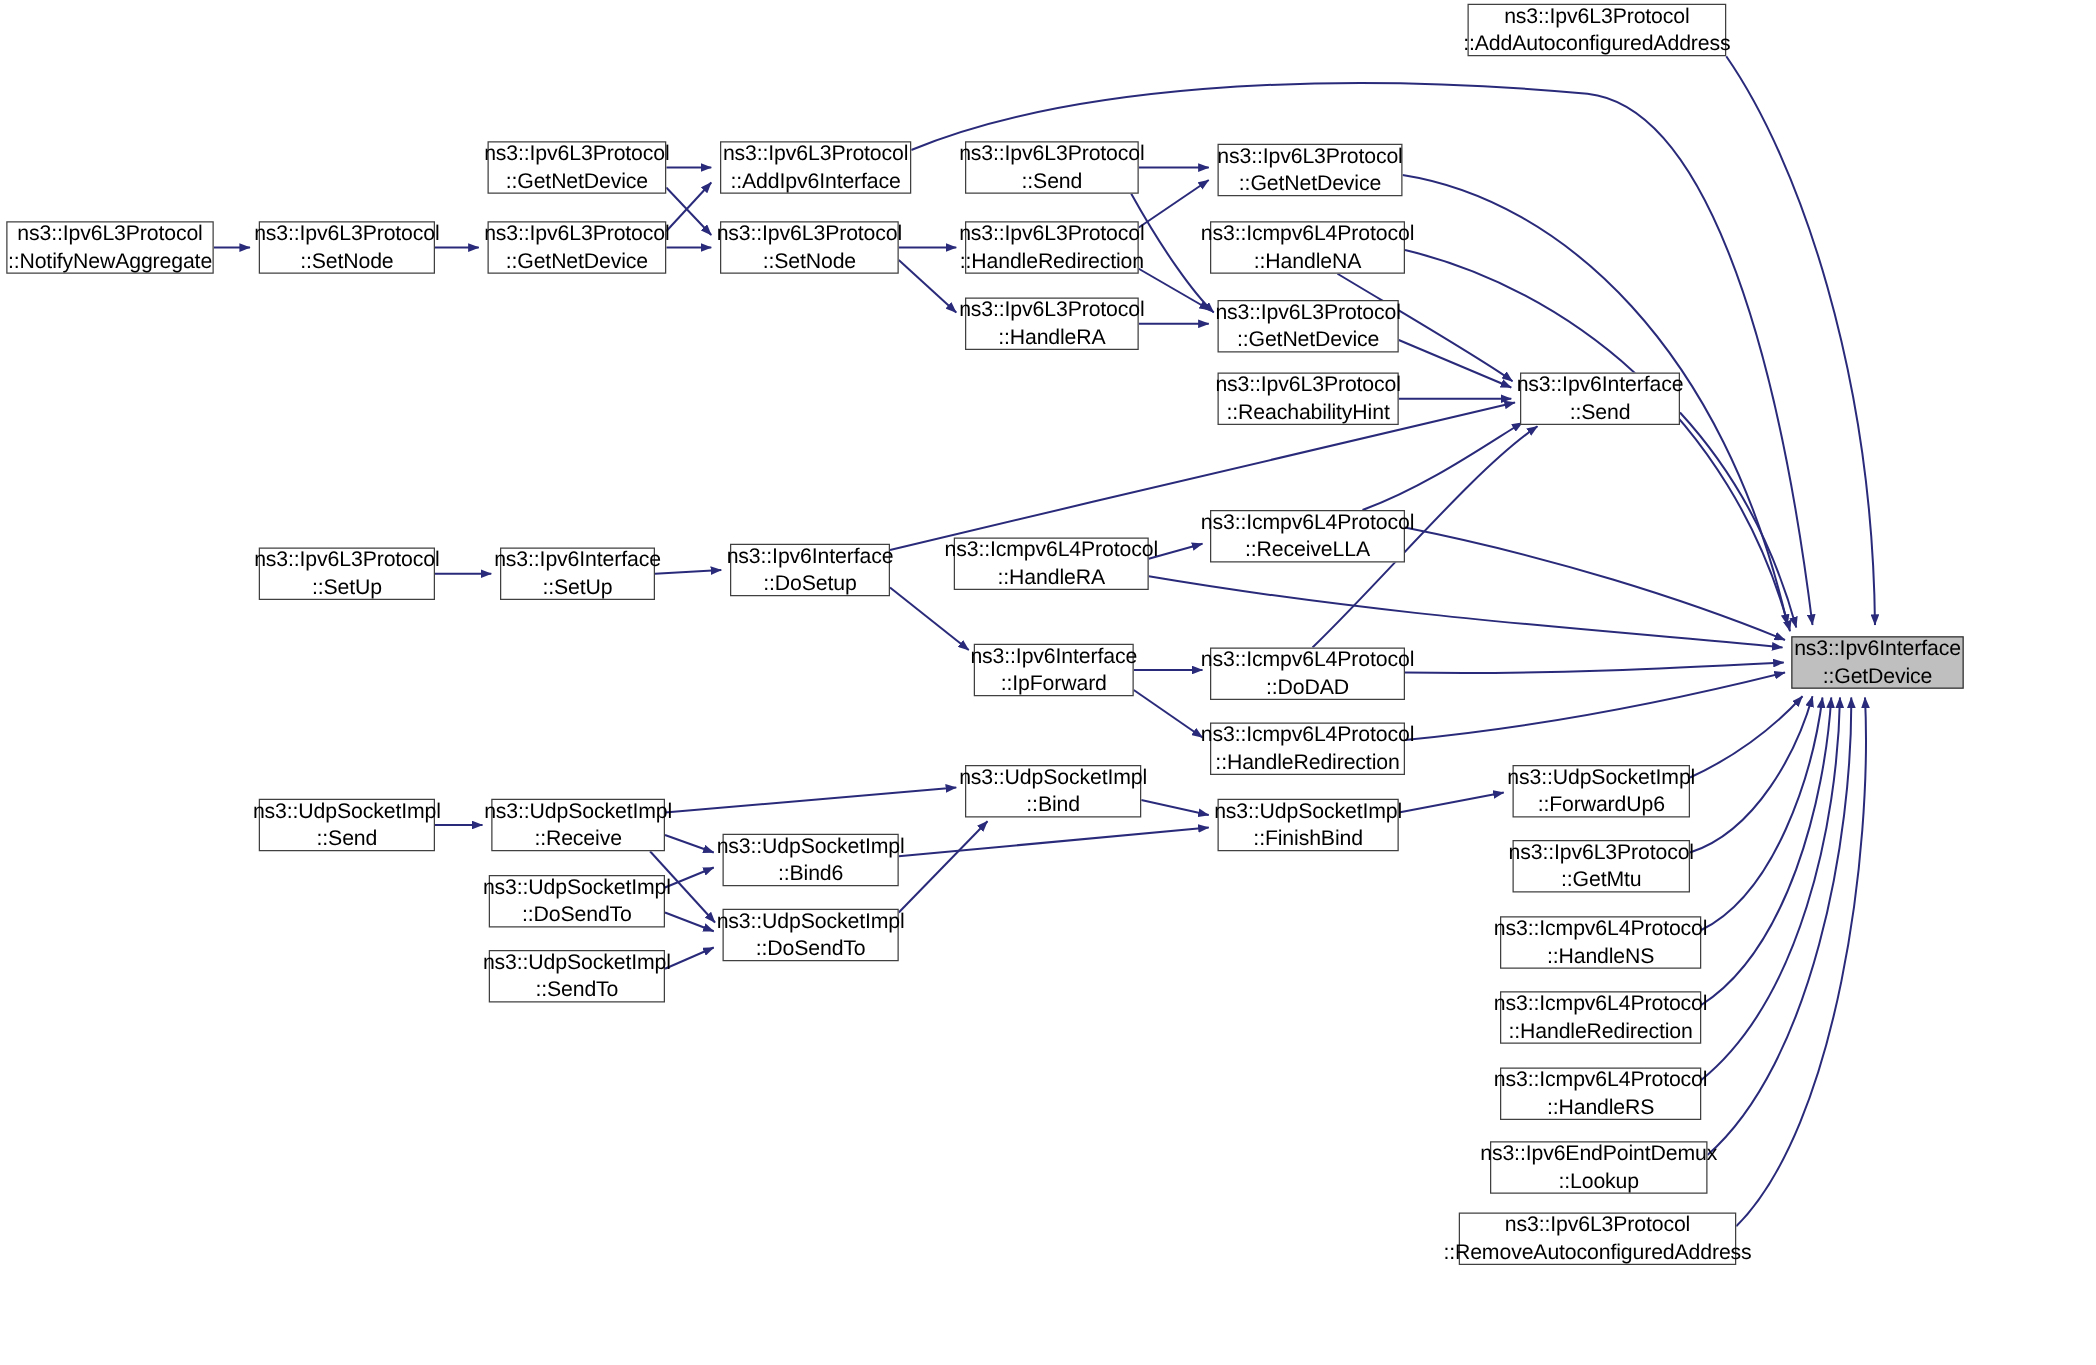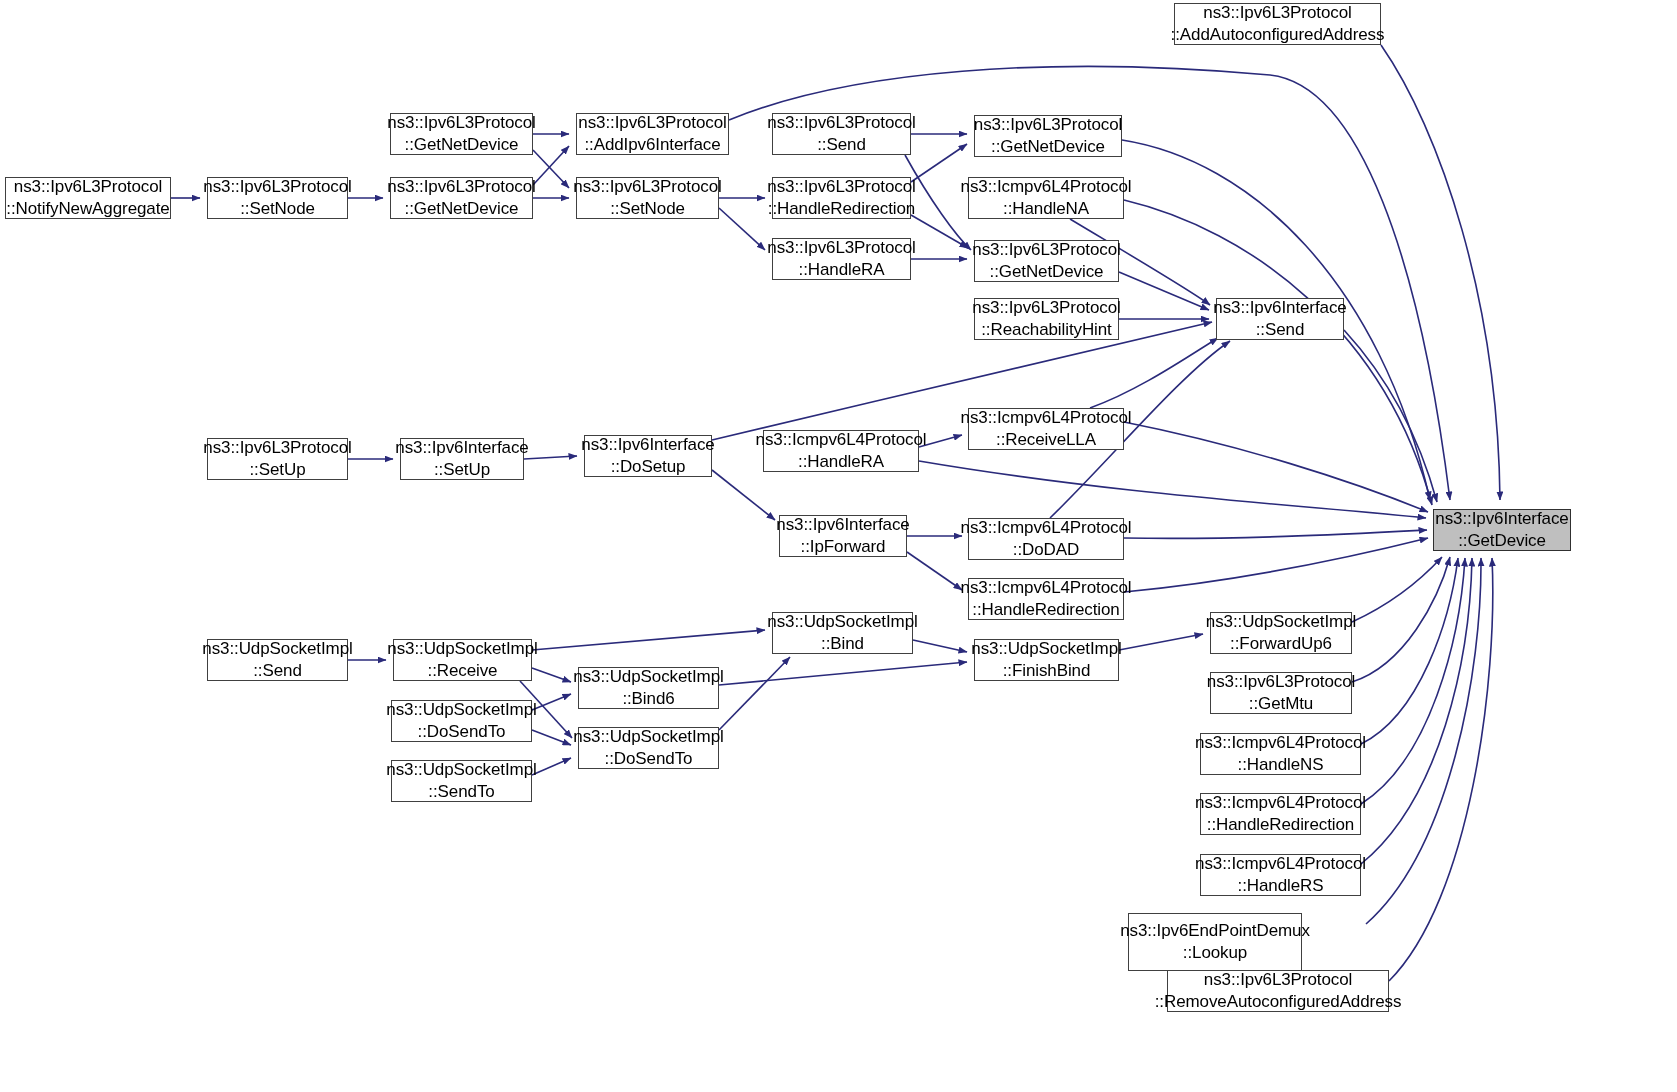--- a/index.html
+++ b/index.html
@@ -142,18 +142,18 @@
       <div class="node" style="left: 391px; top: 760px; width: 141px; height: 42px;"><span class="l1">ns3::UdpSocketImpl</span><span class="l2">::SendTo</span></div>
       <div class="node" style="left: 578px; top: 667px; width: 141px; height: 42px;"><span class="l1">ns3::UdpSocketImpl</span><span class="l2">::Bind6</span></div>
       <div class="node" style="left: 578px; top: 727px; width: 141px; height: 42px;"><span class="l1">ns3::UdpSocketImpl</span><span class="l2">::DoSendTo</span></div>
       <div class="node" style="left: 772px; top: 612px; width: 141px; height: 42px;"><span class="l1">ns3::UdpSocketImpl</span><span class="l2">::Bind</span></div>
       <div class="node" style="left: 974px; top: 639px; width: 145px; height: 42px;"><span class="l1">ns3::UdpSocketImpl</span><span class="l2">::FinishBind</span></div>
       <div class="node" style="left: 1210px; top: 612px; width: 142px; height: 42px;"><span class="l1">ns3::UdpSocketImpl</span><span class="l2">::ForwardUp6</span></div>
       <div class="node" style="left: 1210px; top: 672px; width: 142px; height: 42px;"><span class="l1">ns3::Ipv6L3Protocol</span><span class="l2">::GetMtu</span></div>
       <div class="node" style="left: 1200px; top: 733px; width: 161px; height: 42px;"><span class="l1">ns3::Icmpv6L4Protocol</span><span class="l2">::HandleNS</span></div>
       <div class="node" style="left: 1200px; top: 793px; width: 161px; height: 42px;"><span class="l1">ns3::Icmpv6L4Protocol</span><span class="l2">::HandleRedirection</span></div>
       <div class="node" style="left: 1200px; top: 854px; width: 161px; height: 42px;"><span class="l1">ns3::Icmpv6L4Protocol</span><span class="l2">::HandleRS</span></div>
-      <div class="node" style="left: 1128px; top: 913px; width: 174px; height: 58px;"><span class="l1">ns3::Ipv6EndPointDemux</span><span class="l2">::Lookup</span></div>
+      <div class="node" style="left: 1192px; top: 913px; width: 174px; height: 42px;"><span class="l1">ns3::Ipv6EndPointDemux</span><span class="l2">::Lookup</span></div>
       <div class="node" style="left: 1174px; top: 3px; width: 207px; height: 42px;"><span class="l1">ns3::Ipv6L3Protocol</span><span class="l2">::AddAutoconfiguredAddress</span></div>
       <div class="node" style="left: 1167px; top: 970px; width: 222px; height: 42px;"><span class="l1">ns3::Ipv6L3Protocol</span><span class="l2">::RemoveAutoconfiguredAddress</span></div>
       <div class="node highlight" style="left: 1433px; top: 509px; width: 138px; height: 42px;"><span class="l1">ns3::Ipv6Interface</span><span class="l2">::GetDevice</span></div>
     </div>
 </div>
 
 </body></html>

